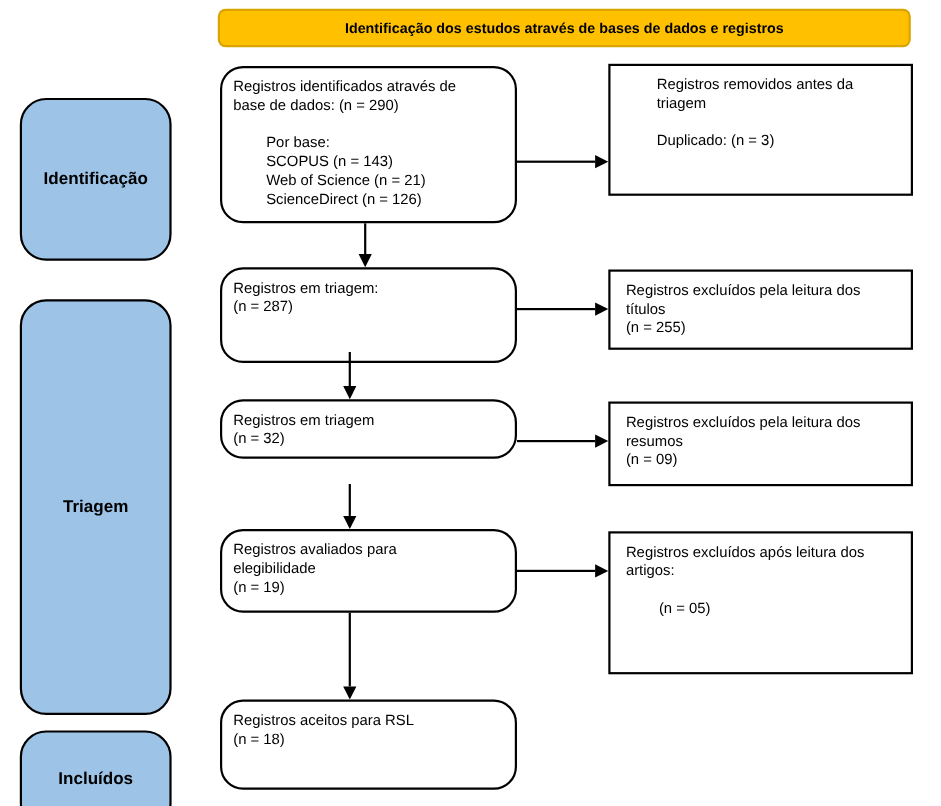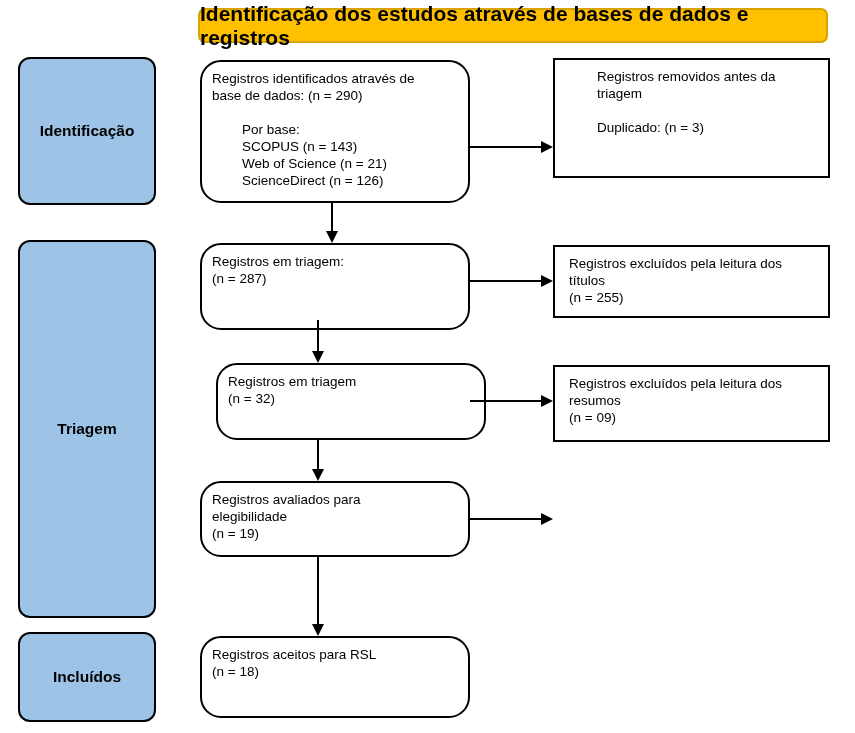--- a/index.html
+++ b/index.html
@@ -14,52 +14,53 @@
   
   .banner {
     position: absolute;
     left: 198px; top: 8px;
     width: 630px; height: 35px;
     background: var(--banner-bg, #FFC000);
     border: 2px solid var(--banner-border, #D9A300);
     border-radius: 7px;
     box-sizing: border-box;
     display: flex; align-items: center; justify-content: center;
-    font-weight: bold; font-size: 21px; color: #000;
+    font-weight: bold; font-size: 13px; color: #000;
   }
   
   .stage {
     position: absolute;
     left: 18px; width: 138px;
     background: var(--stage-bg, #9DC3E6);
     border: 2.5px solid var(--box-border, #000000);
-    border-radius: 12px;
+    border-radius: 24px;
     box-sizing: border-box;
     display: flex; align-items: center; justify-content: center;
     font-weight: bold; font-size: 15.5px; color: #000;
     text-align: right;
+    margin-top: 32px;
   }
   .stage-1 { top: 57px;  height: 148px; }
   .stage-2 { top: 240px; height: 378px; }
   .stage-3 { top: 632px; height: 90px;  }
   
   .fbox {
     position: absolute;
     background: var(--box-bg, #ffffff);
     border: 2px solid var(--box-border, #000000);
     box-sizing: border-box;
     font-size: 13.5px; line-height: 17px; color: #000;
     padding: 8px 10px;
     white-space: pre-wrap;
   }
   .main-col  { left: 200px; width: 270px; border-radius: 21px; }
   .side-col  { left: 553px; width: 277px; }
   .m0 { top: 60px;  height: 143px; }
   .m1 { top: 243px; height: 87px;  }
-  .m2 { top: 363px; height: 77px; margin-left: 16px;  }
+  .m2 { top: 363px; height: 54px;  }
   .m3 { top: 481px; height: 76px;  }
   .m4 { top: 636px; height: 82px;  }
   .s0 { top: 58px;  height: 120px; padding-left: 42px; }
   .s1 { top: 245px; height: 73px;  padding-left: 14px; }
   .s2 { top: 365px; height: 77px;  padding-left: 14px; }
   .s3 { top: 483px; height: 130px; padding-left: 14px; }
   
   .aline-h { position: absolute; height: 2px; background: var(--arrow, #000); }
   .aline-v { position: absolute; width: 2px;  background: var(--arrow, #000); }
   .ahead-right {
@@ -112,20 +113,24 @@
   <div class="fbox side-col s0">Registros removidos antes da
 triagem
 
 Duplicado: (n = 3)</div>
   <div class="fbox side-col s1">Registros excluídos pela leitura dos
 títulos
 (n = 255)</div>
   <div class="fbox side-col s2">Registros excluídos pela leitura dos
 resumos
 (n = 09)</div>
+  <div class="fbox side-col s3">Registros excluídos após leitura dos
+artigos:
+
+        (n = 05)</div>
 
   <div>
     <div class="aline-h" style="left:470px; top:146px; width:71px;"></div>
     <div class="ahead-right" style="left:541px; top:141px;"></div>
   </div>
   <div>
     <div class="aline-h" style="left:470px; top:280px; width:71px;"></div>
     <div class="ahead-right" style="left:541px; top:275px;"></div>
   </div>
   <div>

